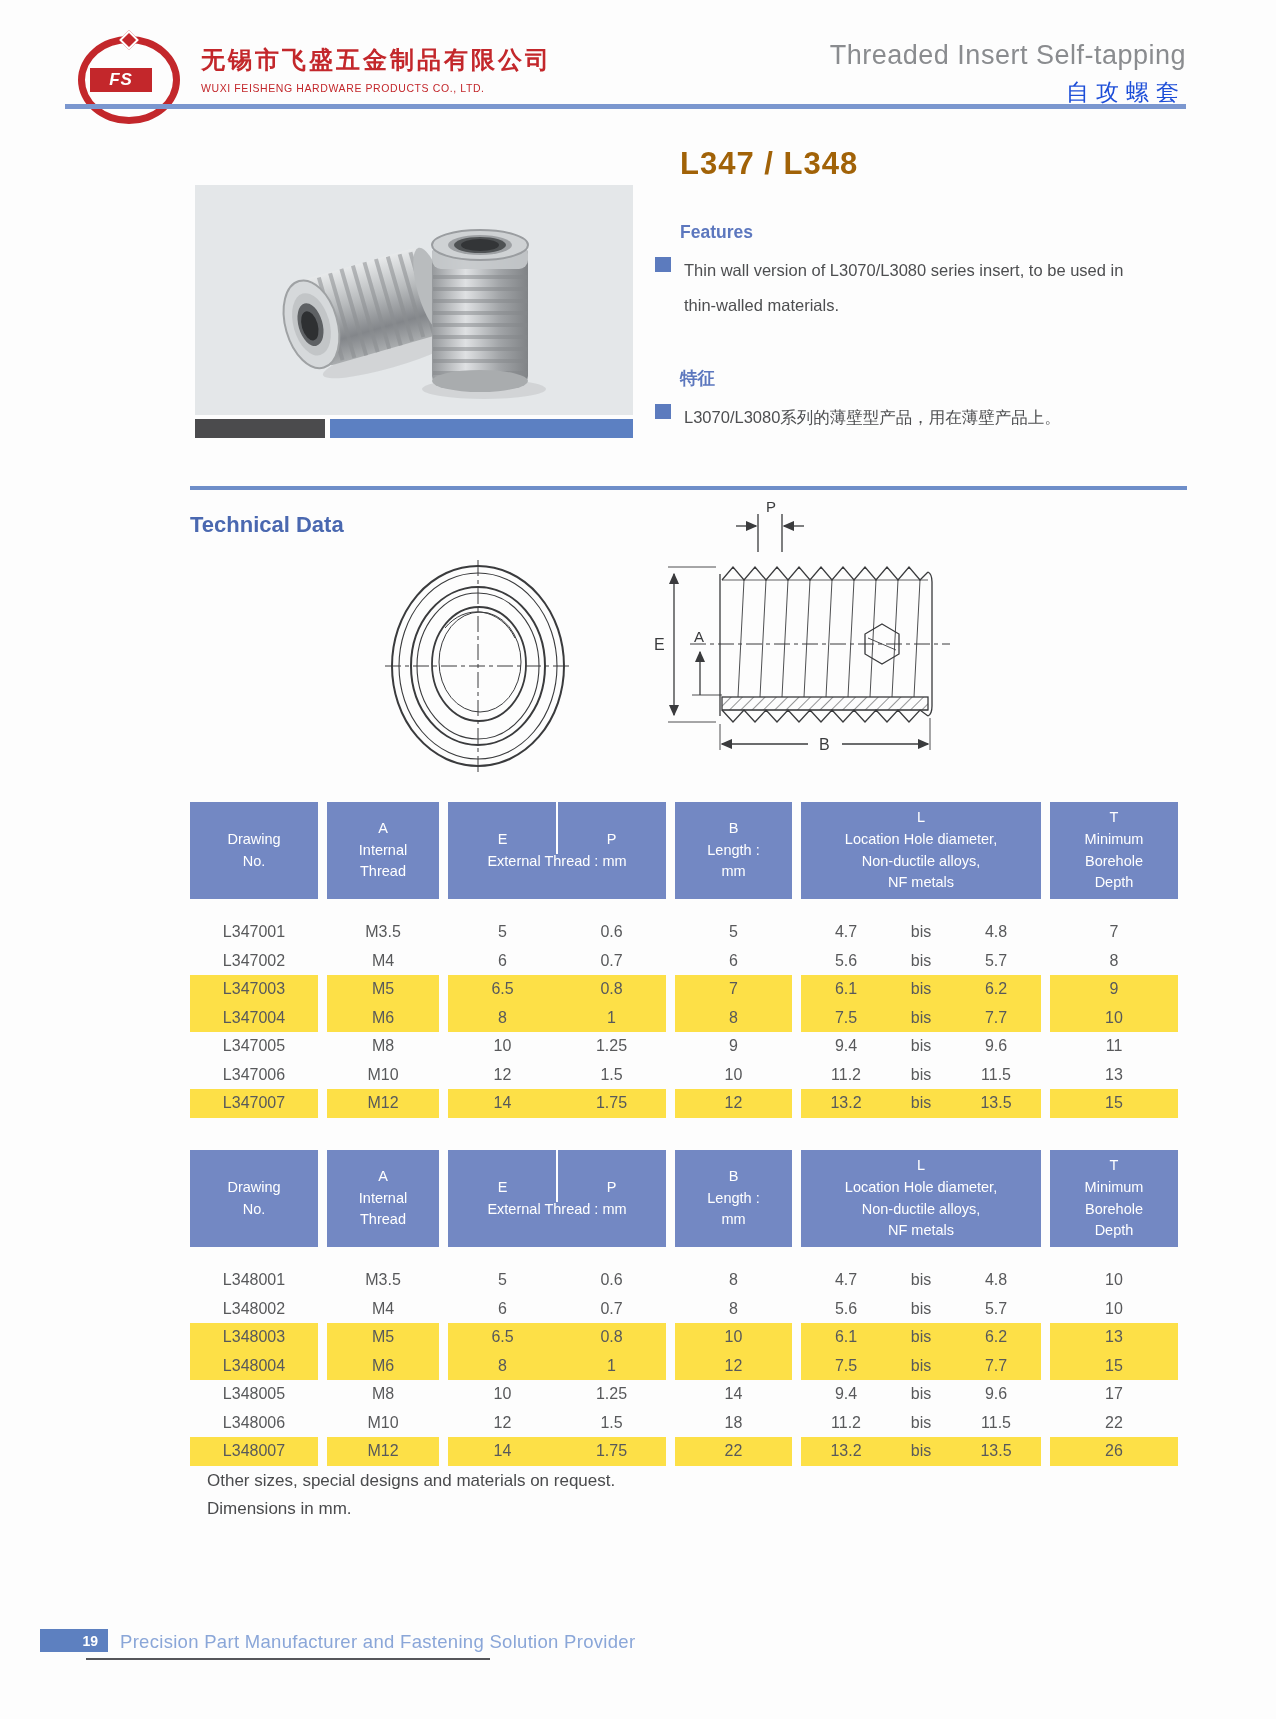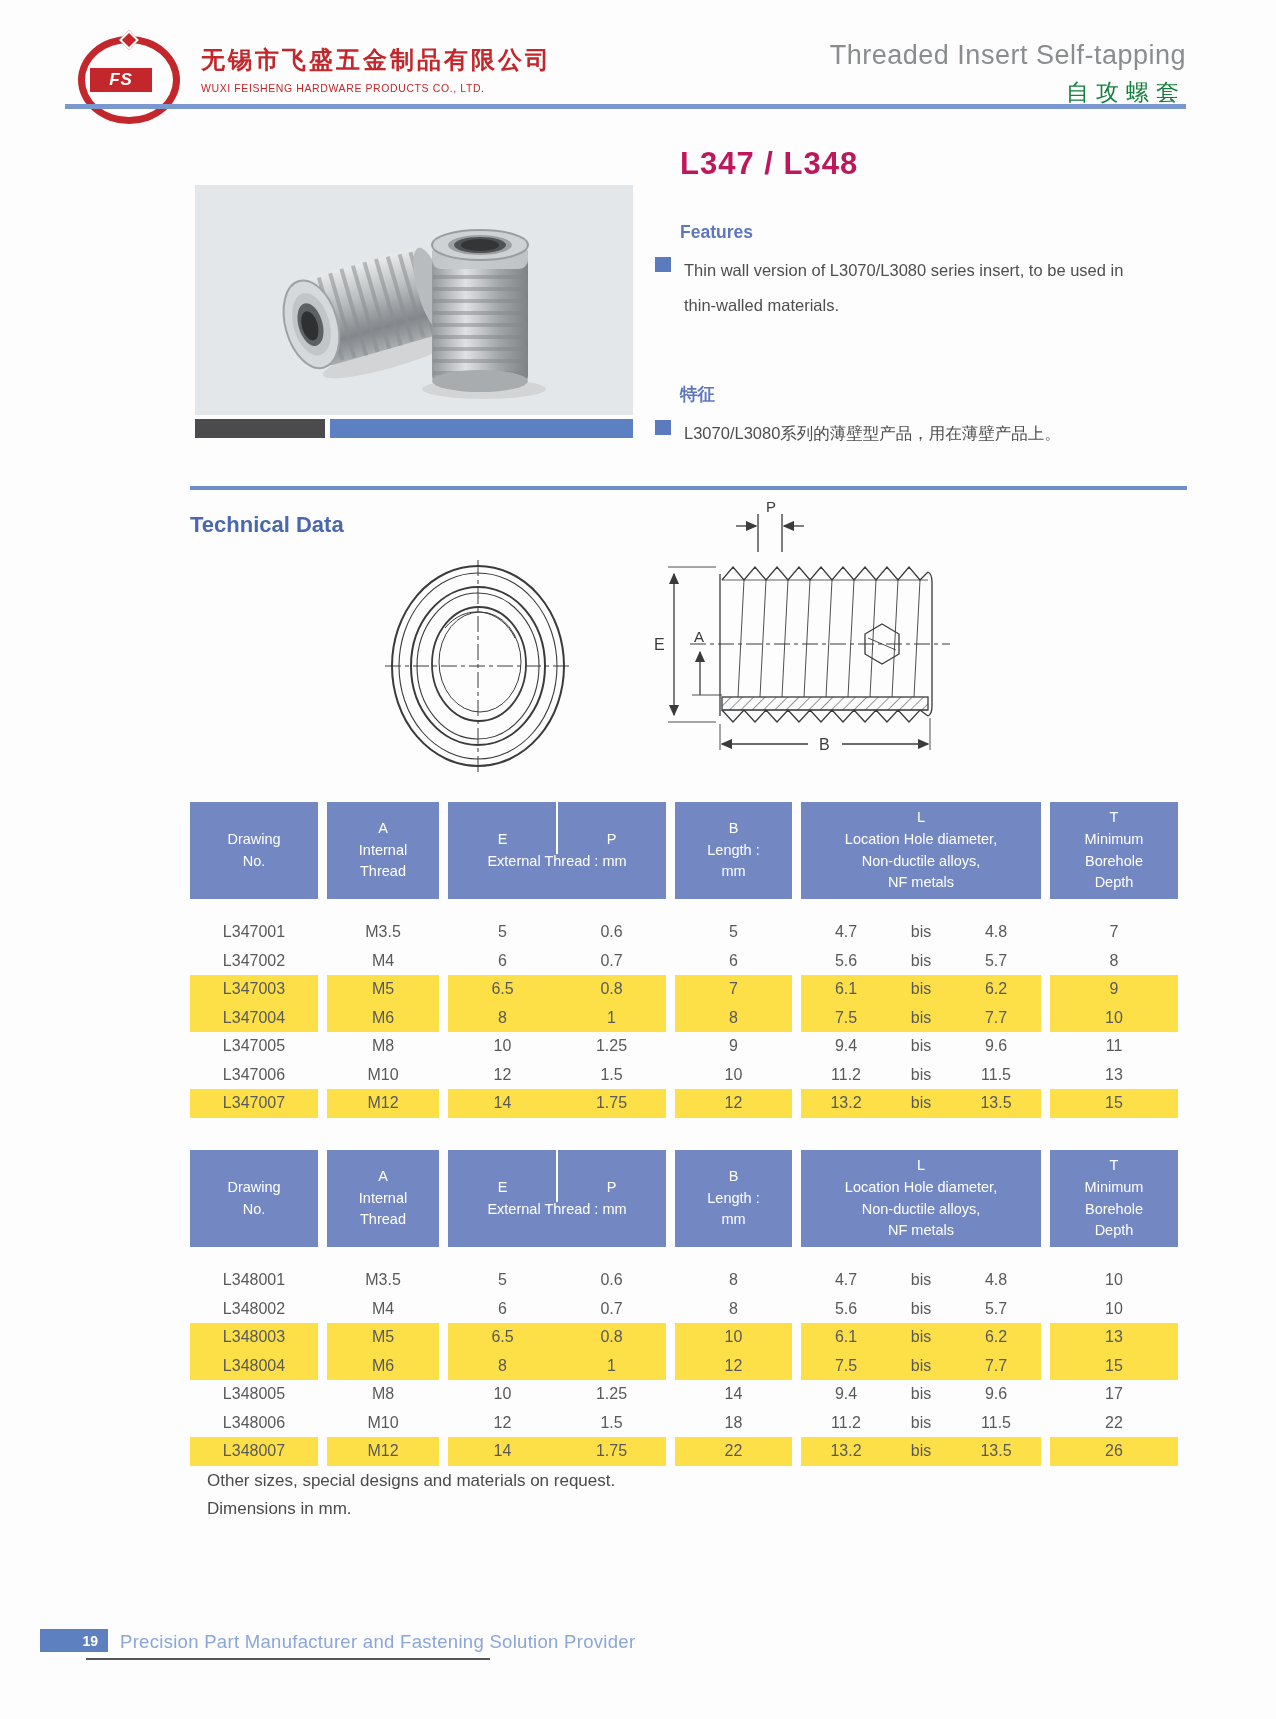--- a/index.html
+++ b/index.html
@@ -13,33 +13,33 @@
   .logo-diamond{position:absolute;top:-10px;left:50%;width:10px;height:10px;background:#C3272B;
                 transform:translateX(-50%) rotate(45deg);border:2px solid #fff;}
   .logo-fs{background:#C3272B;color:#fff;font-style:italic;font-weight:bold;font-size:17px;
            padding:2px 19px;transform:translateX(-8px);letter-spacing:1px;}
   .company{position:absolute;left:201px;top:44px;}
   .company-cn{color:#C3272B;font-size:24px;font-weight:bold;letter-spacing:3px;
               font-family:"Liberation Serif", serif;}
   .company-en{color:#C3272B;font-size:10.5px;letter-spacing:0.6px;margin-top:6px;}
   .doctitle{position:absolute;right:90px;top:40px;text-align:right;}
   .doctitle-en{color:#8A8C8F;font-size:27px;letter-spacing:0.5px;}
-  .doctitle-cn{color:#15803d;font-size:23px;letter-spacing:7px;margin-top:6px;}
+  .doctitle-cn{color:#1d4ed8;font-size:23px;letter-spacing:7px;margin-top:6px;}
   .hdr-rule{position:absolute;left:65px;top:104px;width:1121px;height:5px;background:#7B97CF;}
 
   
   .photo-box{position:absolute;left:195px;top:185px;width:438px;height:230px;background:#E4E7E9;}
   .bar-dark{position:absolute;left:195px;top:419px;width:130px;height:19px;background:#4B4B4D;}
   .bar-blue{position:absolute;left:330px;top:419px;width:303px;height:19px;background:#5C80C2;}
 
   
   .pinfo{position:absolute;left:655px;top:146px;width:530px;}
-  .model{margin:0;color:#be185d;font-size:31px;font-weight:bold;letter-spacing:1px;padding-left:25px;}
+  .model{margin:0;color:#a16207;font-size:31px;font-weight:bold;letter-spacing:1px;padding-left:25px;}
   .feat-h{margin:40px 0 10px 0;color:#5C77BE;font-size:17.5px;font-weight:bold;padding-left:25px;}
-  .feat-h.cnh{margin-top:60px;}
+  .feat-h.cnh{margin-top:44px;}
   .feat-item{display:flex;align-items:flex-start;}
   .bullet{flex:0 0 16px;width:16px;height:15px;background:#5C7BBE;margin-top:4px;}
   .feat-text{margin:0 0 0 13px;color:#4D4E50;font-size:16.5px;line-height:2.1;}
 
   
   .sec-rule{position:absolute;left:190px;top:486px;width:997px;height:4px;background:#6E8EC9;}
   .tech-title{position:absolute;left:190px;top:512px;margin:0;color:#4A68B0;font-size:22px;font-weight:bold;}
   .front-view{position:absolute;left:385px;top:558px;}
   .side-view{position:absolute;left:630px;top:492px;}
 

